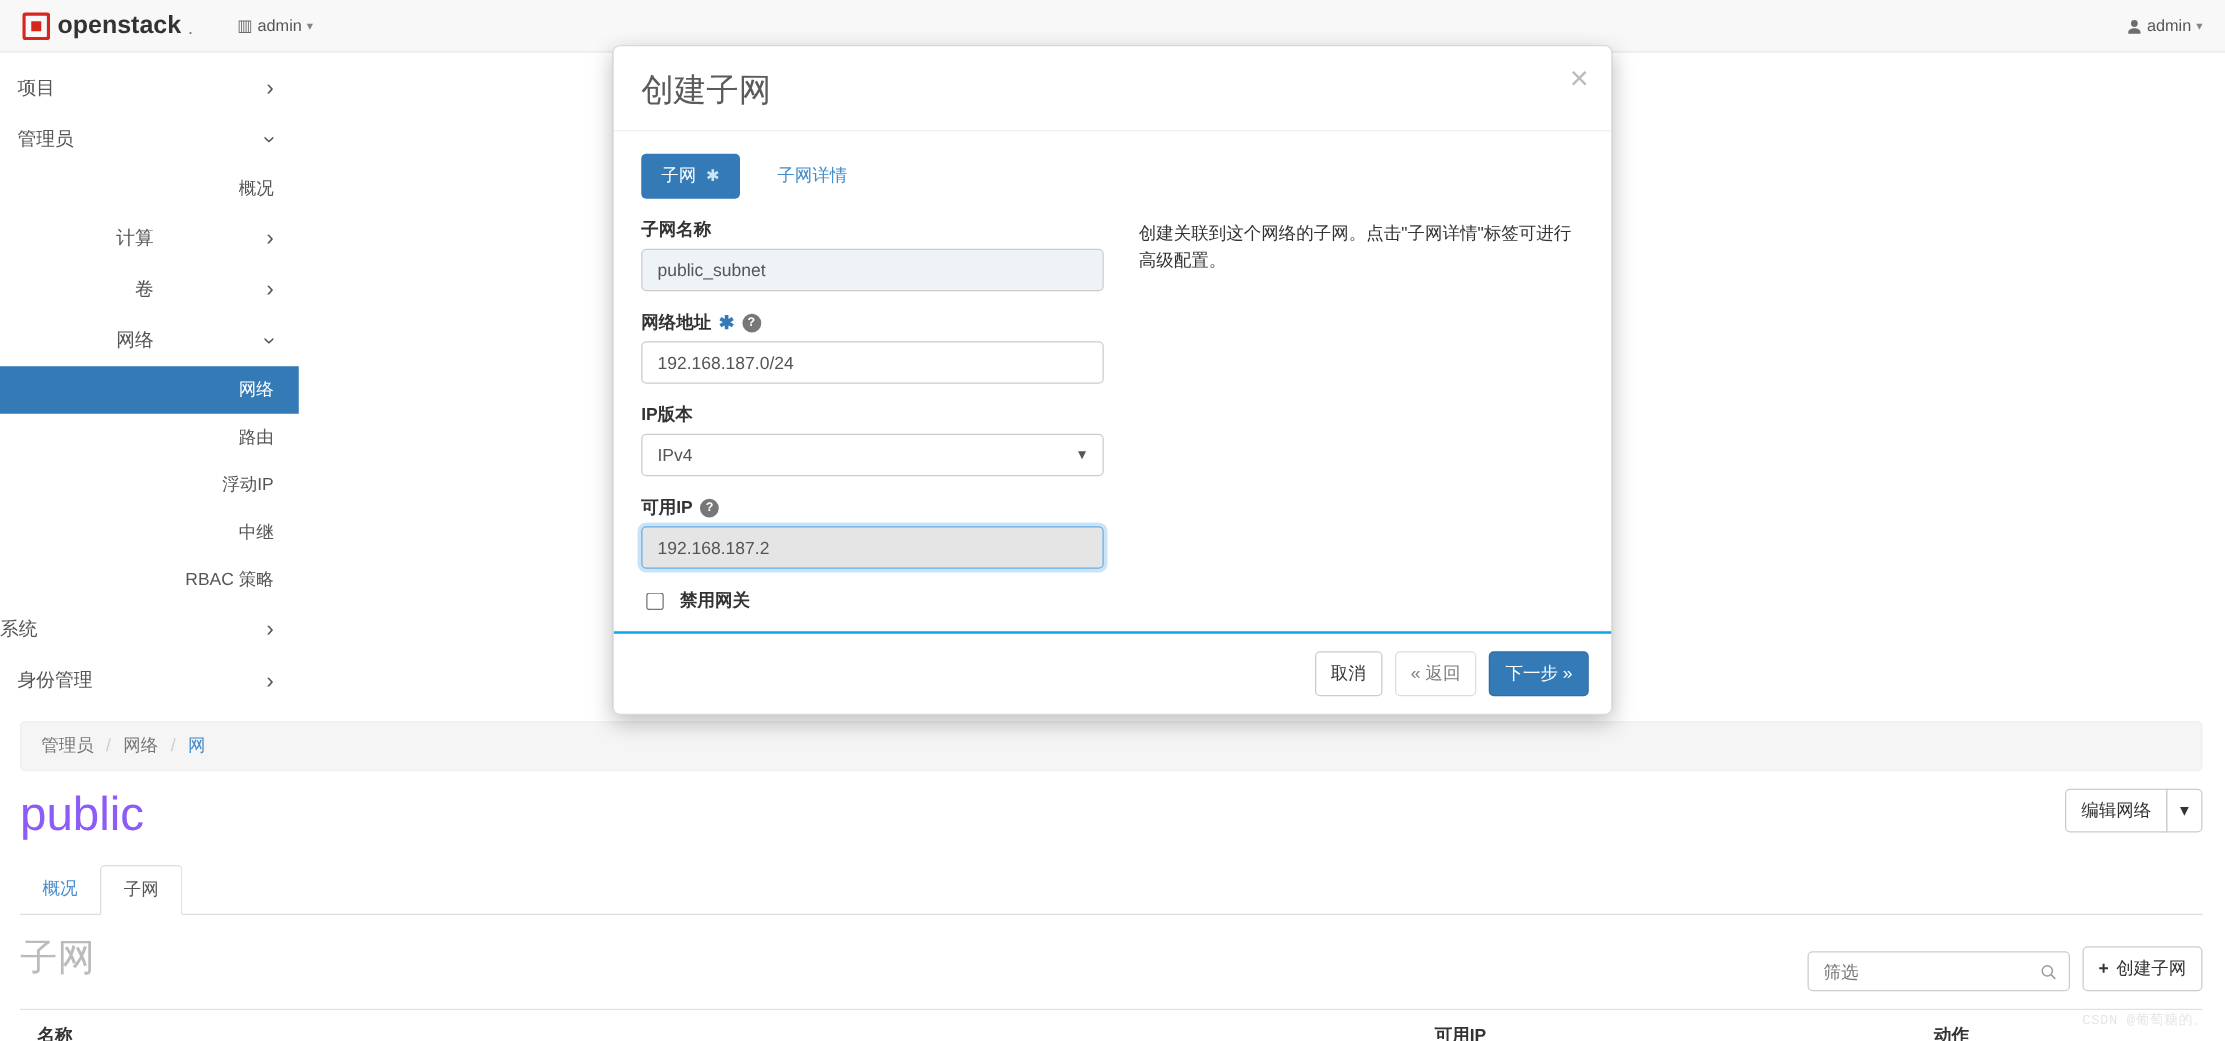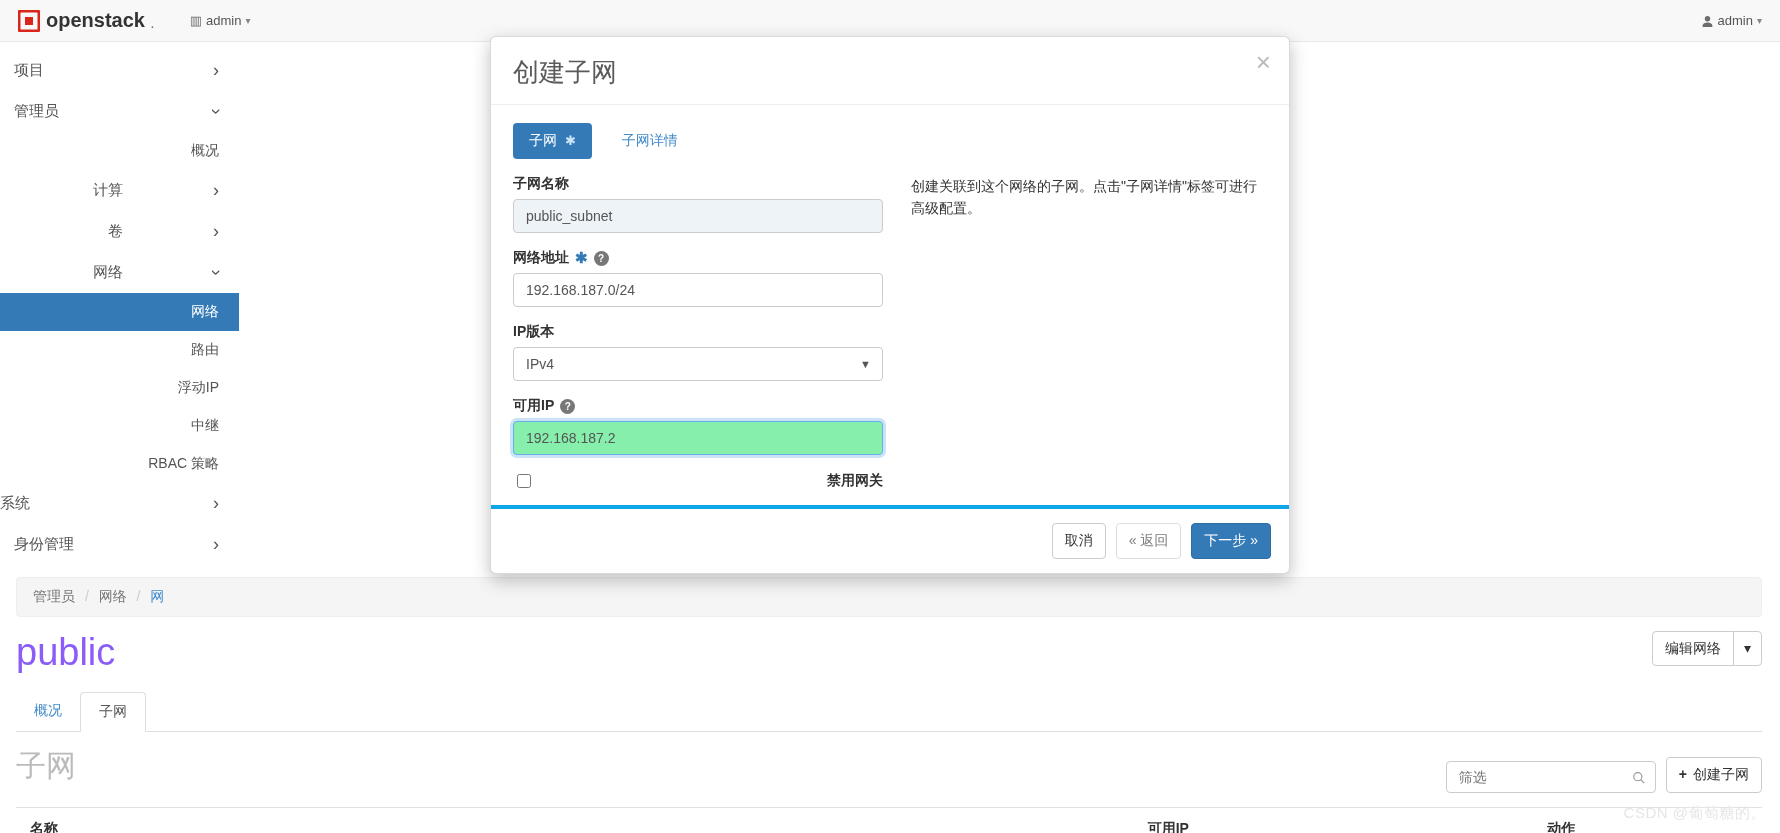--- a/index.html
+++ b/index.html
@@ -138,35 +138,35 @@
   .help-icon{display:inline-block;width:15px;height:15px;border-radius:50%;background:#777;color:#fff;
     font-size:10px;line-height:15px;text-align:center;font-weight:700;}
   .form-control{
     width:100%;border:1px solid #ccc;border-radius:4px;padding:8px 12px;
     font-size:14px;color:#555;outline:none;background:#fff;
   }
   .form-control.filled{background:#eef3f8;}
   .form-control.focus{
     border-color:var(--focus);
     box-shadow:0 0 0 3px rgba(102,175,233,.35);
-    background:#86efac;
+    background:#e5e5e5;
   }
   .select-wrap{position:relative;}
   .select-wrap .form-control{appearance:none;padding-right:30px;}
   .select-caret{position:absolute;right:12px;top:50%;transform:translateY(-50%);pointer-events:none;color:#555;font-size:11px;}
-  .checkbox-row{display:flex;align-items:center;gap:10px;margin-top:4px;justify-content:space-between;}
+  .checkbox-row{display:flex;align-items:center;gap:10px;margin-top:4px;}
   .checkbox-row label{font-weight:700;}
   .modal-footer{
-    border-top:4px solid #0ea5e9;padding:14px 18px;display:flex;justify-content:flex-end;gap:10px;
+    border-top:2px solid #0ea5e9;padding:14px 18px;display:flex;justify-content:flex-end;gap:10px;
   }
 
   
   .watermark{
-    position:fixed;right:14px;bottom:10px;color:var(--watermark);font-size:15px;
-    letter-spacing:.5px;pointer-events:none;user-select:none;
+    position:fixed;right:14px;bottom:10px;color:var(--watermark);font-size:11px;
+    letter-spacing:.5px;pointer-events:none;user-select:none;font-family:Liberation Mono, monospace;
   }
   svg{display:inline-block;vertical-align:middle;}
   input[type=checkbox]{width:14px;height:14px;}
 </style>
 </head>
 <body>
 
 <div class="navbar">
   <div class="brand">
     <span>

